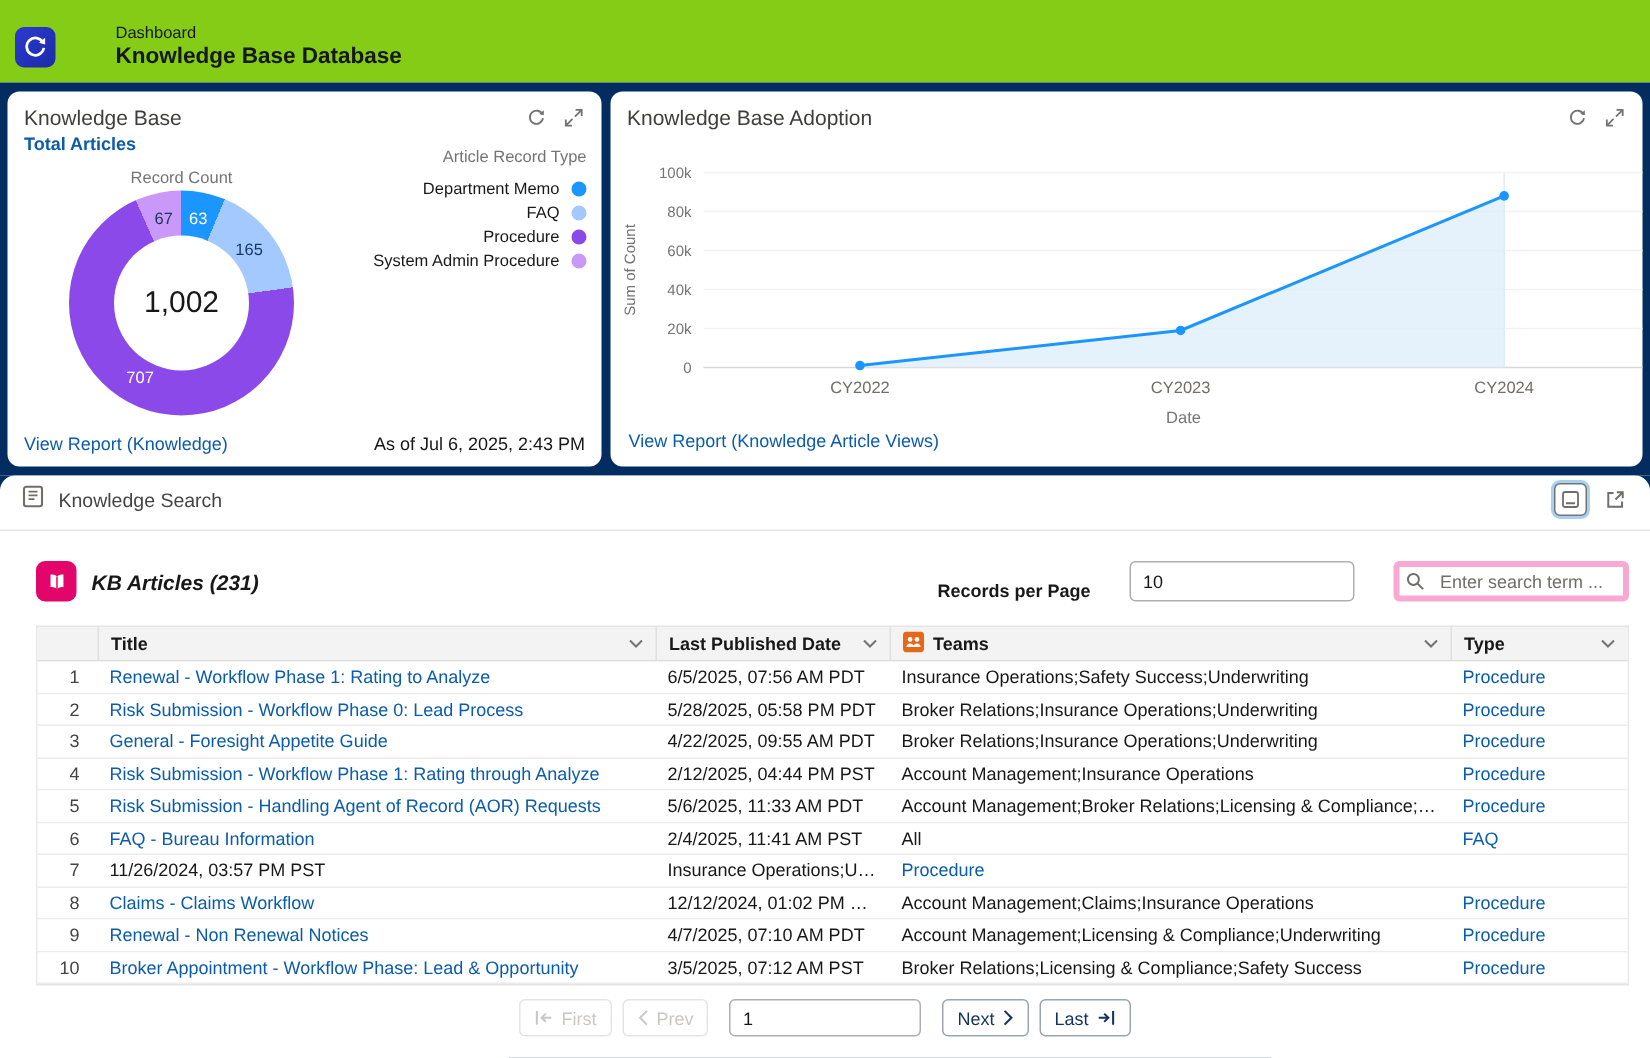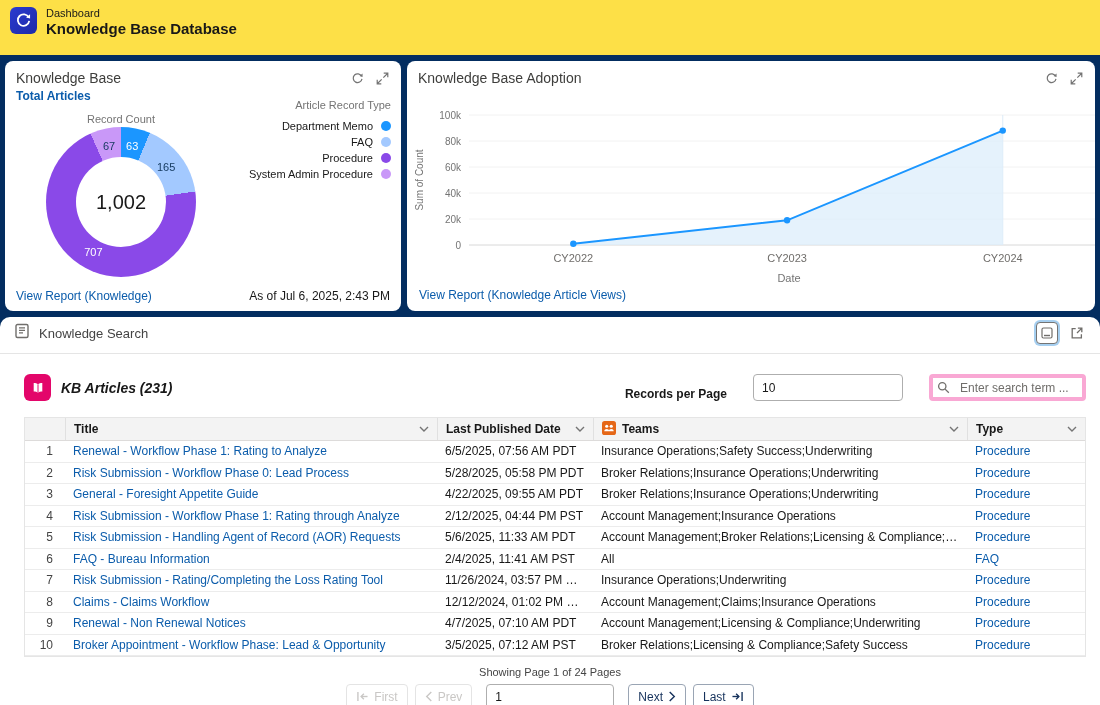--- a/index.html
+++ b/index.html
@@ -1,19 +1,19 @@
 <!DOCTYPE html>
 <html><head>
 <meta charset="utf-8">
 <style>
   * { box-sizing: border-box; margin: 0; padding: 0; }
   html,body { width:1100px; height:705px; overflow:hidden; font-family:"Liberation Sans",sans-serif; background:#fff; }
 
   
-  .app-header { height:55px; background:#fde047; display:flex; align-items:flex-start; padding:7px 0 0 10px; }
+  .app-header { height:55px; background:#84cc16; display:flex; align-items:center; padding:7px 0 0 10px;gap:31px; }
   .app-icon { width:27px; height:27px; border-radius:6px; background:linear-gradient(135deg,#2b3bd0,#1c2aa8); display:flex; align-items:center; justify-content:center; flex:0 0 auto; }
   .app-titles { margin-left:9px; }
   .crumb { font-size:11px; color:#181818; }
   .page-title { font-size:15px; font-weight:bold; color:#181818; margin-top:1px; }
 
   
   .mid { background:#032D60; padding:6px 5px; display:flex; gap:6px; height:262px; }
   .panel { background:#fff; border-radius:8px; position:relative; overflow:hidden; }
   .panel-kb { width:396px; }
   .panel-adoption { flex:1; }
@@ -330,21 +330,20 @@
           </div>
           <div class="trow">
             <div class="c num">6</div>
             <div class="c"><a class="lnk">FAQ - Bureau Information</a></div>
             <div class="c">2/4/2025, 11:41 AM PST</div>
             <div class="c">All</div>
             <div class="c"><a class="lnk">FAQ</a></div>
           </div>
           <div class="trow">
             <div class="c num">7</div>
-            <div class="c"><a class="lnk">Risk Submission - Rating/Completing the Loss Rating Tool</a></div>
             <div class="c">11/26/2024, 03:57 PM PST</div>
             <div class="c">Insurance Operations;Underwriting</div>
             <div class="c"><a class="lnk">Procedure</a></div>
           </div>
           <div class="trow">
             <div class="c num">8</div>
             <div class="c"><a class="lnk">Claims - Claims Workflow</a></div>
             <div class="c">12/12/2024, 01:02 PM PST</div>
             <div class="c">Account Management;Claims;Insurance Operations</div>
             <div class="c"><a class="lnk">Procedure</a></div>
@@ -360,21 +359,20 @@
             <div class="c num">10</div>
             <div class="c"><a class="lnk">Broker Appointment - Workflow Phase: Lead &amp; Opportunity</a></div>
             <div class="c">3/5/2025, 07:12 AM PST</div>
             <div class="c">Broker Relations;Licensing &amp; Compliance;Safety Success</div>
             <div class="c"><a class="lnk">Procedure</a></div>
           </div>
         </div>
     </div>
 
     <div class="pager">
-      <div class="pager-status">Showing Page 1 of 24 Pages</div>
       <div class="pager-controls">
         <button class="pg disabled">
           <svg width="13" height="11" viewBox="0 0 14 12" fill="none" stroke="currentColor" stroke-width="1.5">
               <path d="M2 1v10"></path>
               <path d="M12.5 6H5.5"></path>
               <path d="M8.5 3L5.5 6l3 3"></path>
             </svg>
           <span>First</span>
         </button>
         <button class="pg disabled">

